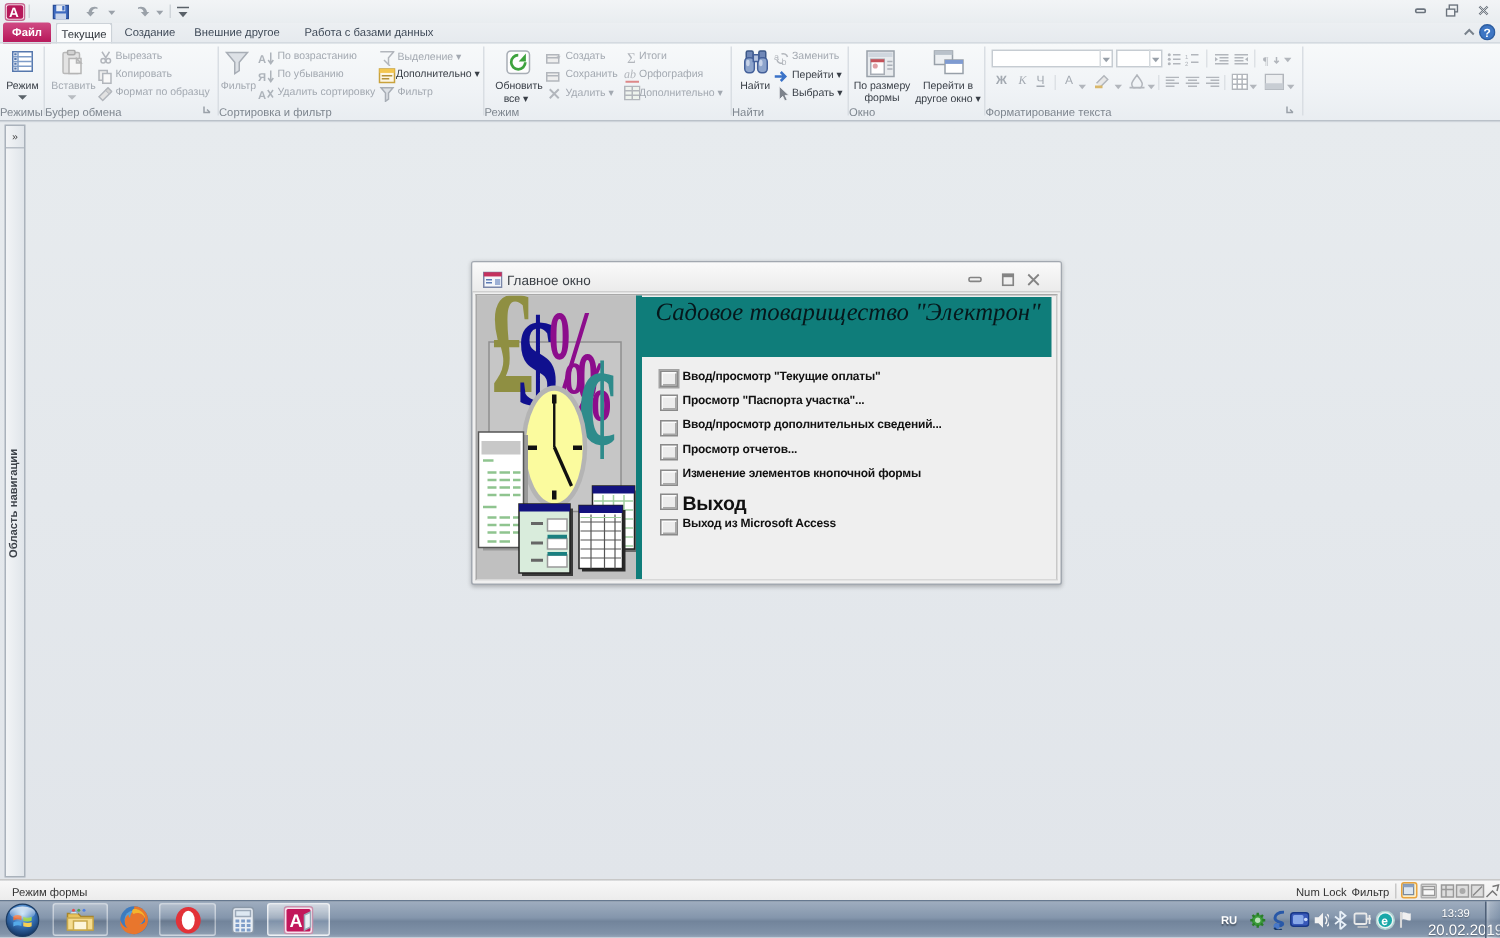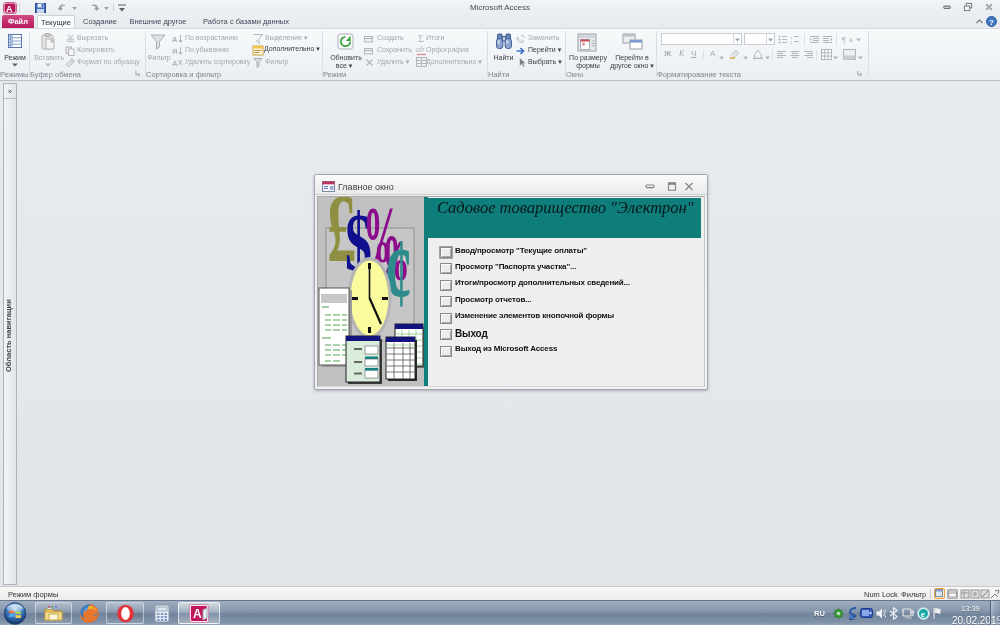--- a/index.html
+++ b/index.html
@@ -58,21 +58,20 @@
   background:linear-gradient(#9fadbf,#8496ac 45%,#72849b 55%,#8193a9 90%,#98a7ba);
   border-top:1px solid #66788f; }
 .tbtn { position:absolute; top:1px; height:22px; border:1px solid rgba(255,255,255,0.45);
   border-radius:2px; background:linear-gradient(rgba(255,255,255,0.25),rgba(255,255,255,0.05) 45%,rgba(0,0,0,0.08) 55%,rgba(255,255,255,0.1)); }
 </style>
 </head>
 <body>
 <div id="screen">
 
   <div id="titlebar">
-    <div id="apptitle">Microsoft Access</div>
 
     <svg class="abs" style="left:3px;top:2px;" width="14" height="12" viewBox="0 0 14 12">
       <rect x="0.5" y="0.5" width="13" height="11" rx="2" fill="#fceef5" stroke="#c76a93"></rect>
       <rect x="1.5" y="1.5" width="11" height="9" rx="1.5" fill="#b6195a"></rect>
       <text x="3" y="9.5" font-size="9" font-weight="bold" fill="#fff" font-family="Liberation Sans">A</text>
     </svg>
     <div class="abs" style="left:19px;top:3px;width:1px;height:9px;background:#d0d5da;"></div>
     <svg class="abs" style="left:35px;top:3px;" width="11" height="10" viewBox="0 0 11 10">
       <rect x="0.5" y="0.5" width="10" height="9" fill="#3e6ac0" stroke="#2a4d96"></rect>
       <rect x="2.5" y="0.5" width="6" height="4" fill="#e8edf5"></rect>
@@ -511,27 +510,27 @@
         <div class="abs" style="left:106px;top:0;width:4px;height:189px;background:#0f7d7a;"></div>
 
         <div class="abs" style="left:110px;top:1px;width:273px;height:40px;background:#0f7d7a;"></div>
         <div class="abs nw" style="left:119px;top:1px;width:266px;font-size:16.5px;font-style:italic;font-family:'Liberation Serif',serif;color:#06181c;">Садовое товарищество "Электрон"</div>
 
         <div class="abs" style="left:122px;top:50px;width:12px;height:11px;background:#ececec;border:1px solid #8a8a8a;box-shadow:inset 1px 1px 0 #fbfbfb, inset -1px -1px 0 #a8a8a8, 0 0 0 1px #a2a2a2;"></div>
         <div class="abs nw" style="left:137px;top:49px;font-size:8px;font-weight:bold;color:#111;letter-spacing:-0.15px;">Ввод/просмотр "Текущие оплаты"</div>
         <div class="abs" style="left:122px;top:66px;width:12px;height:11px;background:#ececec;border:1px solid #8a8a8a;box-shadow:inset 1px 1px 0 #fbfbfb, inset -1px -1px 0 #a8a8a8;"></div>
         <div class="abs nw" style="left:137px;top:65px;font-size:8px;font-weight:bold;color:#111;letter-spacing:-0.15px;">Просмотр "Паспорта участка"...</div>
         <div class="abs" style="left:122px;top:83px;width:12px;height:11px;background:#ececec;border:1px solid #8a8a8a;box-shadow:inset 1px 1px 0 #fbfbfb, inset -1px -1px 0 #a8a8a8;"></div>
-        <div class="abs nw" style="left:137px;top:81px;font-size:8px;font-weight:bold;color:#111;letter-spacing:-0.15px;">Итоги/просмотр дополнительных сведений...</div>
+        <div class="abs nw" style="left:137px;top:81px;font-size:8px;font-weight:bold;color:#111;letter-spacing:-0.15px;">Ввод/просмотр дополнительных сведений...</div>
         <div class="abs" style="left:122px;top:99px;width:12px;height:11px;background:#ececec;border:1px solid #8a8a8a;box-shadow:inset 1px 1px 0 #fbfbfb, inset -1px -1px 0 #a8a8a8;"></div>
         <div class="abs nw" style="left:137px;top:98px;font-size:8px;font-weight:bold;color:#111;letter-spacing:-0.15px;">Просмотр отчетов...</div>
         <div class="abs" style="left:122px;top:116px;width:12px;height:11px;background:#ececec;border:1px solid #8a8a8a;box-shadow:inset 1px 1px 0 #fbfbfb, inset -1px -1px 0 #a8a8a8;"></div>
         <div class="abs nw" style="left:137px;top:114px;font-size:8px;font-weight:bold;color:#111;letter-spacing:-0.15px;">Изменение элементов кнопочной формы</div>
         <div class="abs" style="left:122px;top:132px;width:12px;height:11px;background:#ececec;border:1px solid #8a8a8a;box-shadow:inset 1px 1px 0 #fbfbfb, inset -1px -1px 0 #a8a8a8;"></div>
-        <div class="abs nw" style="left:137px;top:131px;font-size:10px;font-weight:bold;color:#111;letter-spacing:-0.15px;">Выход</div>
+        <div class="abs nw" style="left:137px;top:131px;font-size:13px;font-weight:bold;color:#111;letter-spacing:-0.15px;">Выход</div>
         <div class="abs" style="left:122px;top:149px;width:12px;height:11px;background:#ececec;border:1px solid #8a8a8a;box-shadow:inset 1px 1px 0 #fbfbfb, inset -1px -1px 0 #a8a8a8;"></div>
         <div class="abs nw" style="left:137px;top:147px;font-size:8px;font-weight:bold;color:#111;letter-spacing:-0.15px;">Выход из Microsoft Access</div>
       </div>
     </div>
   </div>
 
   <div id="statusbar">
     <div style="position:absolute;left:8px;top:3px;">Режим формы</div>
     <div class="abs nw" style="left:864px;top:3px;">Num Lock</div>
     <div class="abs nw" style="left:901px;top:3px;">Фильтр</div>

